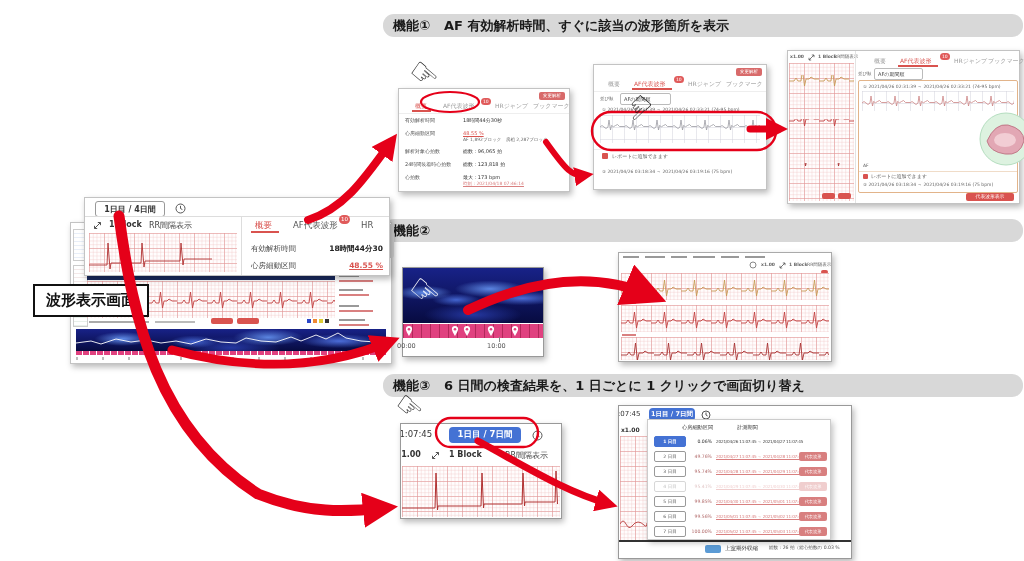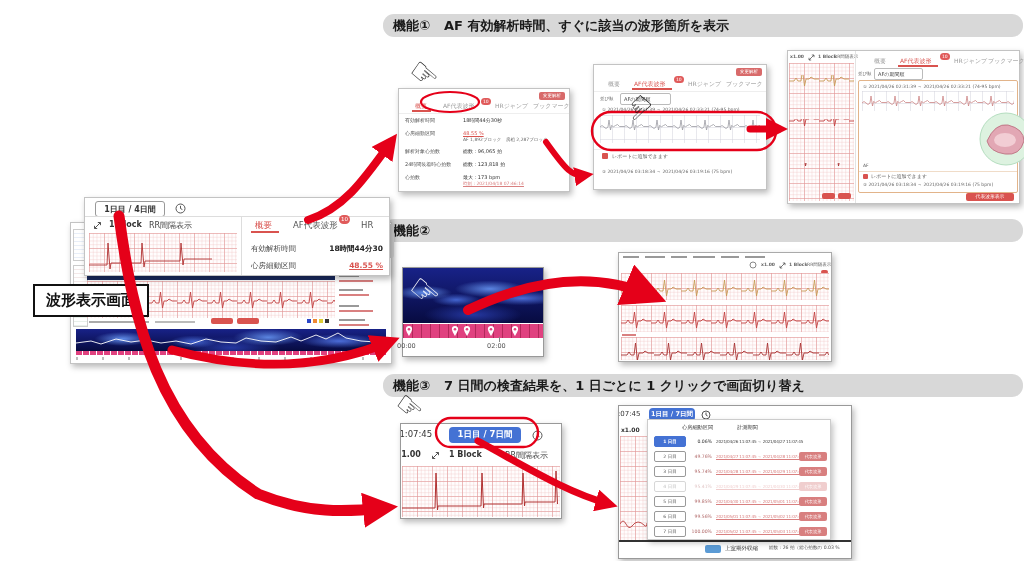--- a/index.html
+++ b/index.html
@@ -94,21 +94,21 @@
 
 <div class="hdr" style="top:14px">
   <span>機能①</span>
   <span>AF 有効解析時間、すぐに該当の波形箇所を表示</span>
 </div>
 <div class="hdr" style="top:219px">
   <span>機能②</span>
 </div>
 <div class="hdr" style="top:374px">
   <span>機能③</span>
-  <span>7 日間の検査結果を、1 日ごとに 1 クリックで画面切り替え</span>
+  <span>6 日間の検査結果を、1 日ごとに 1 クリックで画面切り替え</span>
 </div>
 
 <div class="shot" style="left:70px;top:222px;width:320px;height:140px">
 
   <div class="abs" style="left:2px;top:6px;width:13px;height:30px;border:1px solid #ccc;background:repeating-linear-gradient(#fff 0 3px,#e8eef8 3px 4px)"></div>
   <div class="abs" style="left:2px;top:42px;width:13px;height:30px;border:1px solid #ccc;background:repeating-linear-gradient(#fff 0 3px,#f3e8e8 3px 4px)"></div>
   <div class="abs" style="left:2px;top:78px;width:13px;height:24px;border:1px solid #ccc;background:repeating-linear-gradient(#fff 0 3px,#e8f0ea 3px 4px)"></div>
 
   <div class="abs" style="left:16px;top:50px;width:248px;height:7px;background:#1a2a5e"></div>
 
@@ -314,21 +314,21 @@
         <circle cx="6" cy="5.2" r="1.3"></circle>
             <circle cx="52" cy="5.2" r="1.3"></circle>
             <circle cx="64" cy="5.2" r="1.3"></circle>
             <circle cx="88" cy="5.2" r="1.3"></circle>
             <circle cx="112" cy="5.2" r="1.3"></circle>
       </g>
     </svg>
   </div>
   <div class="abs" style="left:96px;top:69px;width:1px;height:5px;background:#888"></div>
   <span class="abs" style="left:-6px;top:74px;font-size:6.5px;color:#555">00:00</span>
-  <span class="abs" style="left:84px;top:74px;font-size:6.5px;color:#555">02:00</span>
+  <span class="abs" style="left:84px;top:74px;font-size:6.5px;color:#555">10:00</span>
 </div>
 
 <div class="shot" style="left:618px;top:252px;width:212px;height:108px;border-color:#aaa">
   <div class="abs" style="left:4px;top:3px;width:16px;height:2px;background:#999"></div>
   <div class="abs" style="left:26px;top:3px;width:20px;height:2px;background:#999"></div>
   <div class="abs" style="left:52px;top:3px;width:16px;height:2px;background:#999"></div>
   <div class="abs" style="left:74px;top:3px;width:22px;height:2px;background:#999"></div>
   <div class="abs" style="left:102px;top:3px;width:18px;height:2px;background:#999"></div>
   <div class="abs" style="left:126px;top:3px;width:20px;height:2px;background:#999"></div>
   <svg class="abs" style="left:130px;top:8px" width="8" height="8">

